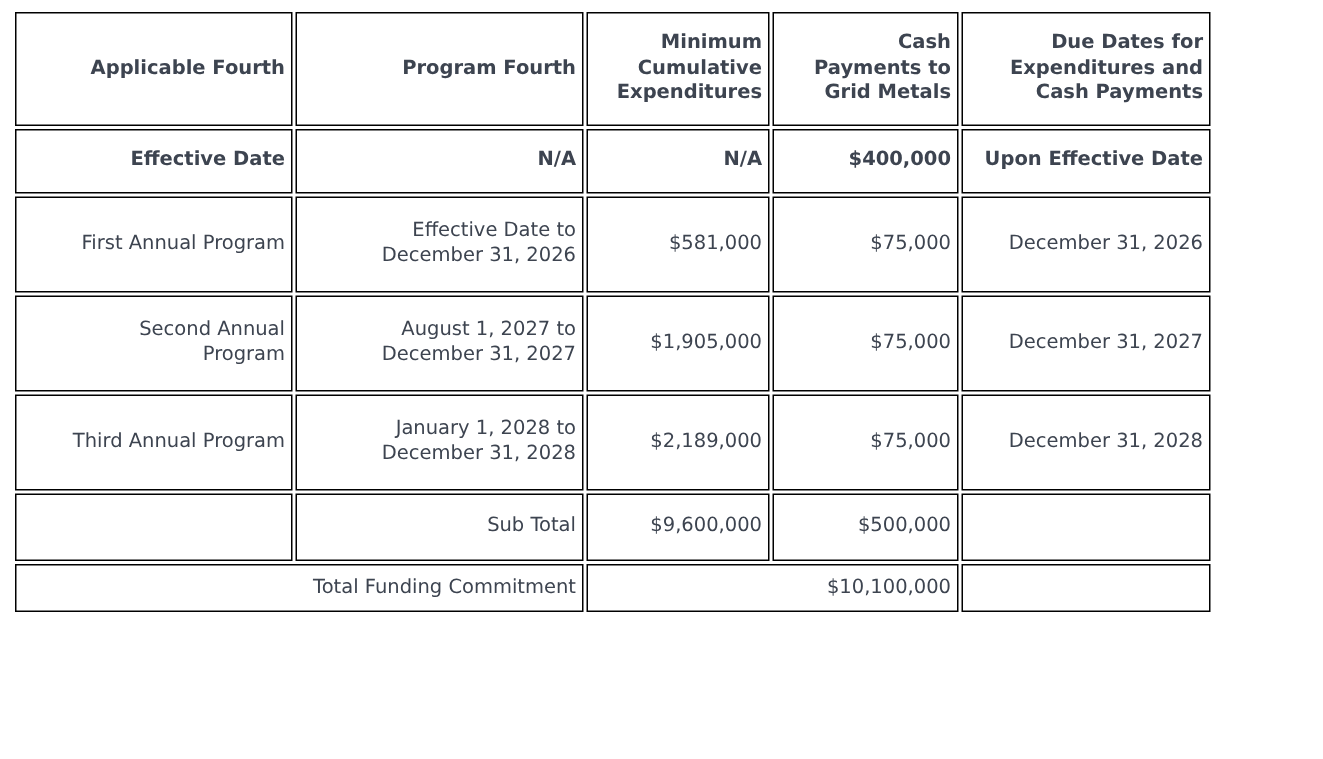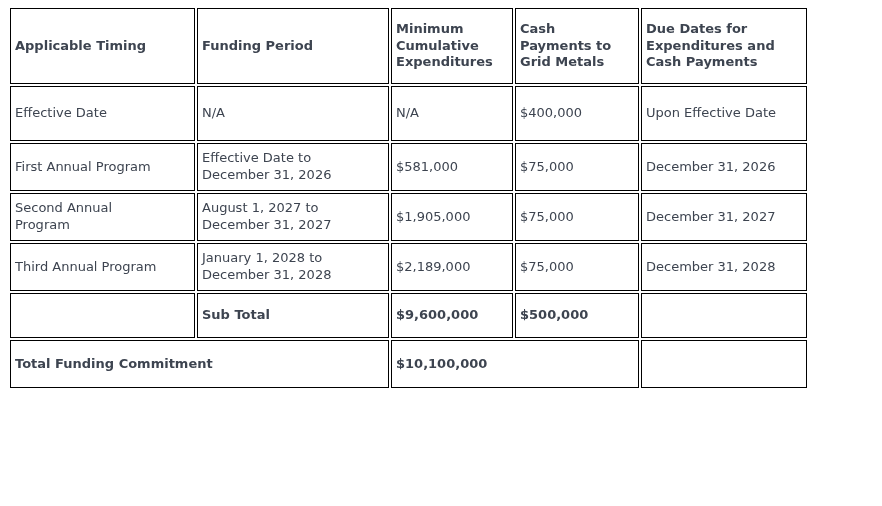--- a/index.html
+++ b/index.html
@@ -22,36 +22,36 @@
   }
   table.funding-table {
     border-collapse: separate;
     border-spacing: 2px;
     table-layout: fixed;
   }
   table.funding-table th,
   table.funding-table td {
     box-sizing: border-box;
     border: 1px solid #000000;
-    text-align: left;
+    text-align: right;
     vertical-align: middle;
     font-size: 13px;
     line-height: 1.3;
     color: #3d4450;
     padding: 2px 4px;
     white-space: pre-line;
     overflow: hidden;
   }
   table.funding-table th { font-weight: bold; }
-  td.bold { font-weight: bold; }
+  td.bold { font-weight: normal; }
   tr.row-header   { height: 76px; }
-  tr.row-single   { height: 55px; }
-  tr.row-double   { height: 48px; }
+  tr.row-single   { height: 43px; font-weight: bold; }
+  tr.row-double   { height: 64px; }
   tr.row-subtotal { height: 45px; }
-  tr.row-total    { height: 48px; }
+  tr.row-total    { height: 32px; }
   col.c1 { width: 185px; }
   col.c2 { width: 192px; }
   col.c3 { width: 122px; }
   col.c4 { width: 124px; }
   col.c5 { width: 166px; }
 </style>
 </head>
 <body>
 
 <div class="canvas">
@@ -59,22 +59,22 @@
     <table class="funding-table">
       <colgroup>
         <col class="c1">
           <col class="c2">
           <col class="c3">
           <col class="c4">
           <col class="c5">
       </colgroup>
       <thead>
         <tr class="row-header">
-          <th>Applicable Timing</th>
-          <th>Funding Period</th>
+          <th>Applicable Fourth</th>
+          <th>Program Fourth</th>
           <th>Minimum
 Cumulative
 Expenditures</th>
           <th>Cash
 Payments to
 Grid Metals</th>
           <th>Due Dates for
 Expenditures and
 Cash Payments</th>
         </tr>

